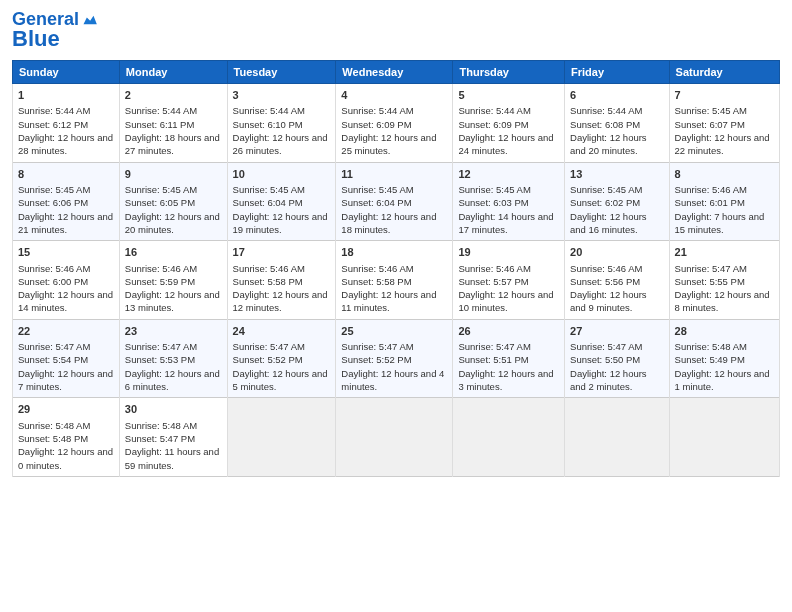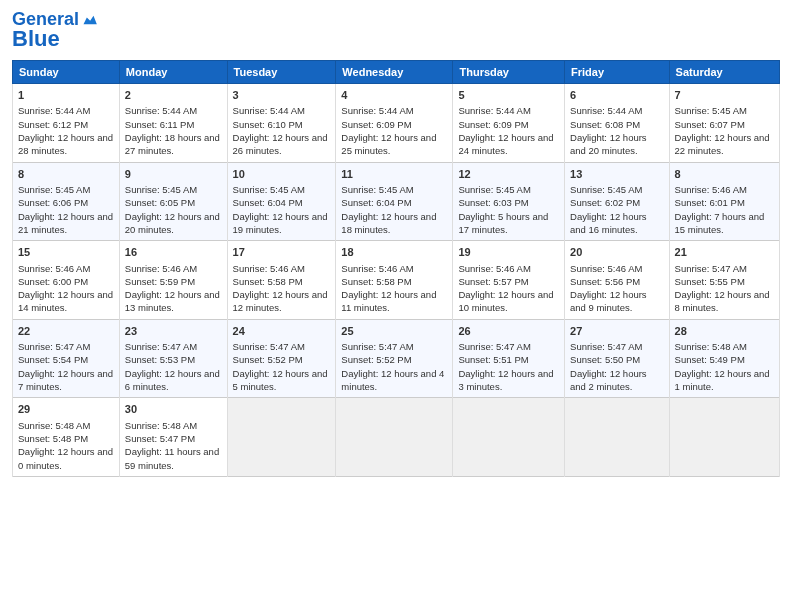--- a/index.html
+++ b/index.html
@@ -139,21 +139,21 @@
           <td><span class="day-num">4</span><span>Sunrise: 5:44 AM</span><br><span>Sunset: 6:09 PM</span><br><span>Daylight: 12 hours and 25 minutes.</span></td>
           <td><span class="day-num">5</span><span>Sunrise: 5:44 AM</span><br><span>Sunset: 6:09 PM</span><br><span>Daylight: 12 hours and 24 minutes.</span></td>
           <td><span class="day-num">6</span><span>Sunrise: 5:44 AM</span><br><span>Sunset: 6:08 PM</span><br><span>Daylight: 12 hours and 20 minutes.</span></td>
           <td><span class="day-num">7</span><span>Sunrise: 5:45 AM</span><br><span>Sunset: 6:07 PM</span><br><span>Daylight: 12 hours and 22 minutes.</span></td>
         </tr>
         <tr>
           <td><span class="day-num">8</span><span>Sunrise: 5:45 AM</span><br><span>Sunset: 6:06 PM</span><br><span>Daylight: 12 hours and 21 minutes.</span></td>
           <td><span class="day-num">9</span><span>Sunrise: 5:45 AM</span><br><span>Sunset: 6:05 PM</span><br><span>Daylight: 12 hours and 20 minutes.</span></td>
           <td><span class="day-num">10</span><span>Sunrise: 5:45 AM</span><br><span>Sunset: 6:04 PM</span><br><span>Daylight: 12 hours and 19 minutes.</span></td>
           <td><span class="day-num">11</span><span>Sunrise: 5:45 AM</span><br><span>Sunset: 6:04 PM</span><br><span>Daylight: 12 hours and 18 minutes.</span></td>
-          <td><span class="day-num">12</span><span>Sunrise: 5:45 AM</span><br><span>Sunset: 6:03 PM</span><br><span>Daylight: 5 hours and 17 minutes.</span></td>
+          <td><span class="day-num">12</span><span>Sunrise: 5:45 AM</span><br><span>Sunset: 6:03 PM</span><br><span>Daylight: 14 hours and 17 minutes.</span></td>
           <td><span class="day-num">13</span><span>Sunrise: 5:45 AM</span><br><span>Sunset: 6:02 PM</span><br><span>Daylight: 12 hours and 16 minutes.</span></td>
           <td><span class="day-num">8</span><span>Sunrise: 5:46 AM</span><br><span>Sunset: 6:01 PM</span><br><span>Daylight: 7 hours and 15 minutes.</span></td>
         </tr>
         <tr>
           <td><span class="day-num">15</span><span>Sunrise: 5:46 AM</span><br><span>Sunset: 6:00 PM</span><br><span>Daylight: 12 hours and 14 minutes.</span></td>
           <td><span class="day-num">16</span><span>Sunrise: 5:46 AM</span><br><span>Sunset: 5:59 PM</span><br><span>Daylight: 12 hours and 13 minutes.</span></td>
           <td><span class="day-num">17</span><span>Sunrise: 5:46 AM</span><br><span>Sunset: 5:58 PM</span><br><span>Daylight: 12 hours and 12 minutes.</span></td>
           <td><span class="day-num">18</span><span>Sunrise: 5:46 AM</span><br><span>Sunset: 5:58 PM</span><br><span>Daylight: 12 hours and 11 minutes.</span></td>
           <td><span class="day-num">19</span><span>Sunrise: 5:46 AM</span><br><span>Sunset: 5:57 PM</span><br><span>Daylight: 12 hours and 10 minutes.</span></td>
           <td><span class="day-num">20</span><span>Sunrise: 5:46 AM</span><br><span>Sunset: 5:56 PM</span><br><span>Daylight: 12 hours and 9 minutes.</span></td>

